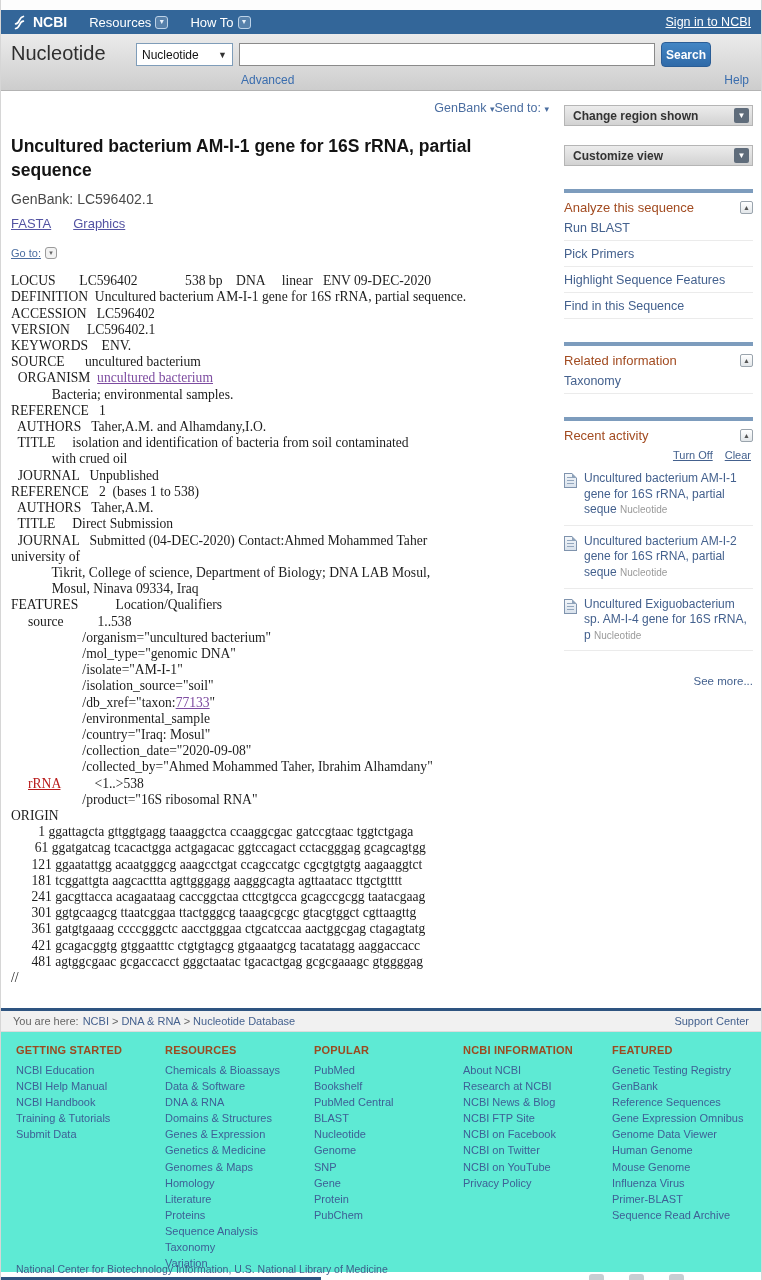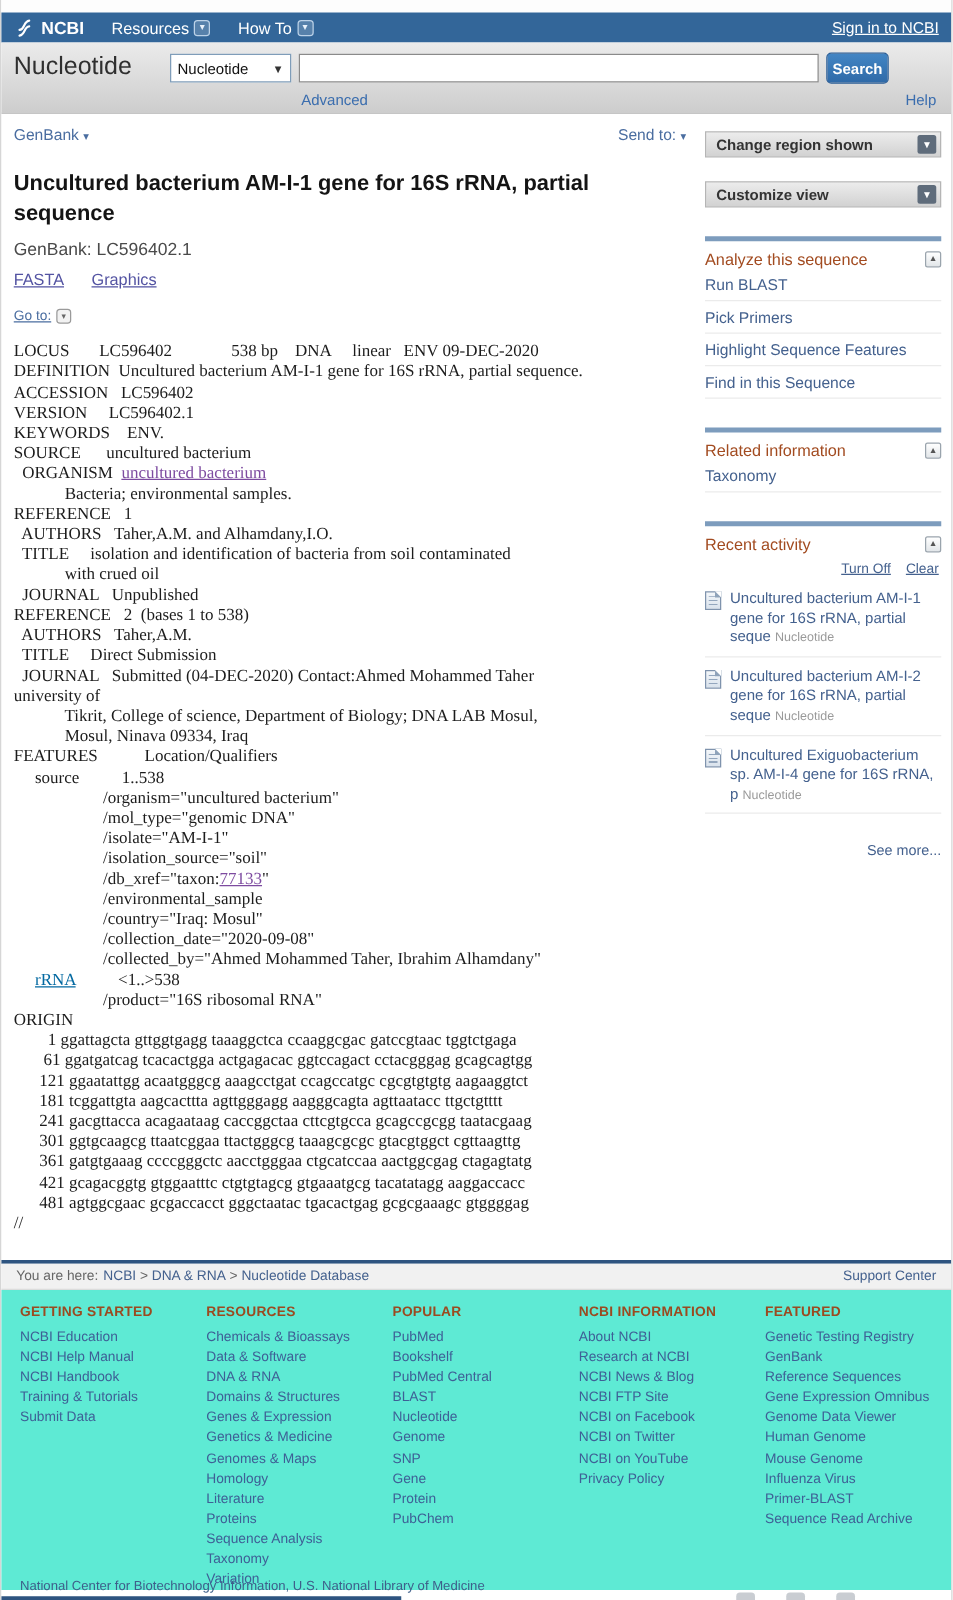--- a/index.html
+++ b/index.html
@@ -46,42 +46,42 @@
     position:absolute; left:660px; top:8px; width:50px; height:25px;
     background:linear-gradient(#4285c4,#2f6aa8); border:1px solid #2a5d96; border-radius:4px;
     color:#fff; font-weight:bold; font-size:12px;
   }
   .advanced { position:absolute; left:240px; top:39px; color:#3a6dae; }
   .help { position:absolute; right:12px; top:39px; color:#3a6dae; }
 
   
   .content { display:flex; min-height:917px; align-items:flex-start; }
   .main { width:555px; padding:8px 0 0 10px; }
-  .toolbar-row { display:flex; justify-content:space-between; width:538px; margin-top:2px; }
+  .toolbar-row { display:flex; justify-content:flex-end; width:538px; margin-top:2px; }
   .fmt-link, .sendto-link { color:#4a6da0; font-size:12.5px; }
   .caret { font-size:9px; color:#4a6da0; }
   .page-title {
     font-size:17.5px; font-weight:bold; color:#141414; line-height:1.35;
     margin-top:20px; width:500px;
   }
   .accession { margin-top:9px; font-size:14px; color:#4a4a4a; }
   .fmt-links { margin-top:9px; display:flex; gap:22px; }
   .fmt-links a { color:#5353a2; text-decoration:underline; font-size:13px; }
   .goto-row { margin-top:16px; display:flex; align-items:center; gap:4px; }
   .goto-row a { color:#4a6da0; font-size:11px; text-decoration:underline; }
   .goto-box {
     width:12px; height:12px; border:1px solid #9a9a9a; border-radius:3px; background:#f2f2f2;
     color:#666; font-size:7px; display:inline-flex; align-items:center; justify-content:center;
   }
   .flatfile {
     margin-top:14px; font-family:"Liberation Serif", serif; font-size:13.6px;
     line-height:16.2px; color:#1c1c1c; white-space:pre;
   }
   .flatfile a.vlink { color:#7d4ba0; text-decoration:underline; }
-  .flatfile a.blink { color:#0369a1; text-decoration:underline; }
+  .flatfile a.blink { color:#b91c1c; text-decoration:underline; }
 
   
   .sidebar { width:197px; margin-left:auto; padding:14px 8px 0 0; }
   .panel {
     height:21px; background:linear-gradient(#ececec,#d2d2d2); border:1px solid #b5b5b5;
     display:flex; align-items:center; justify-content:space-between; padding:0 3px 0 8px;
   }
   .panel-title { font-size:12px; font-weight:bold; color:#333; }
   .panel-btn {
     width:15px; height:15px; background:#5f6c7b; border-radius:2px; color:#fff;

